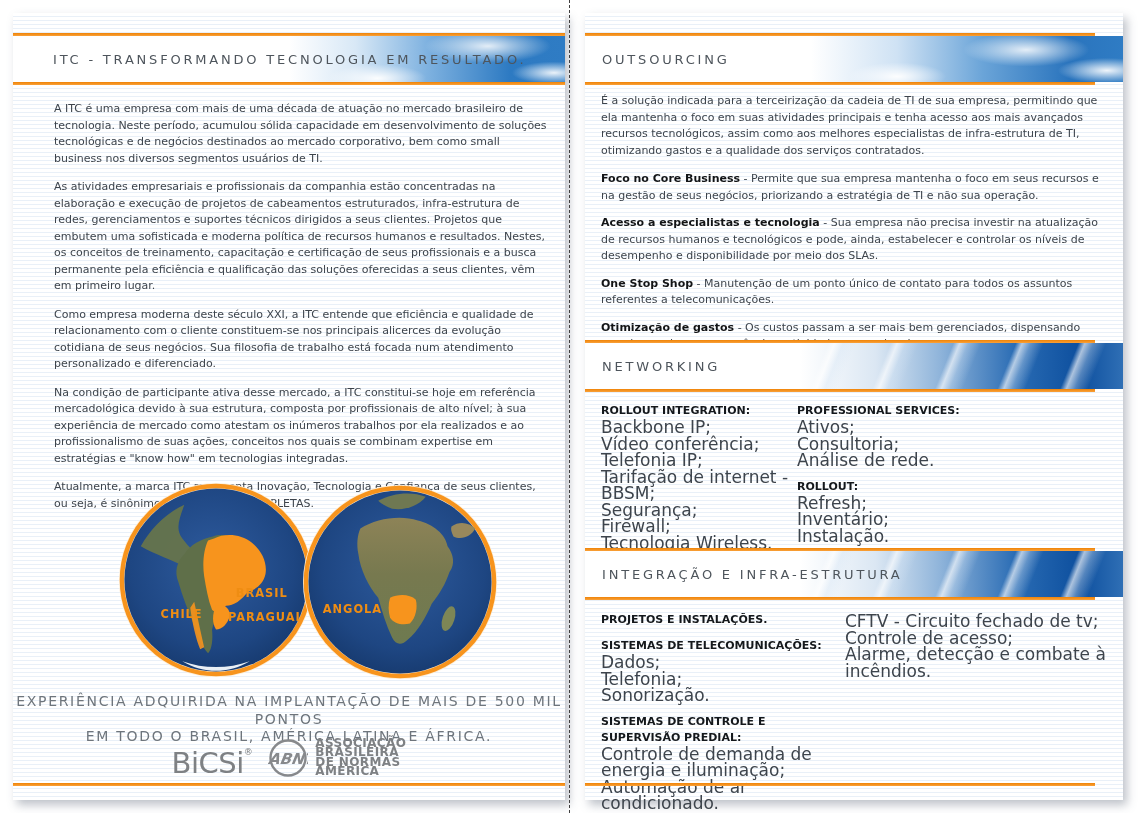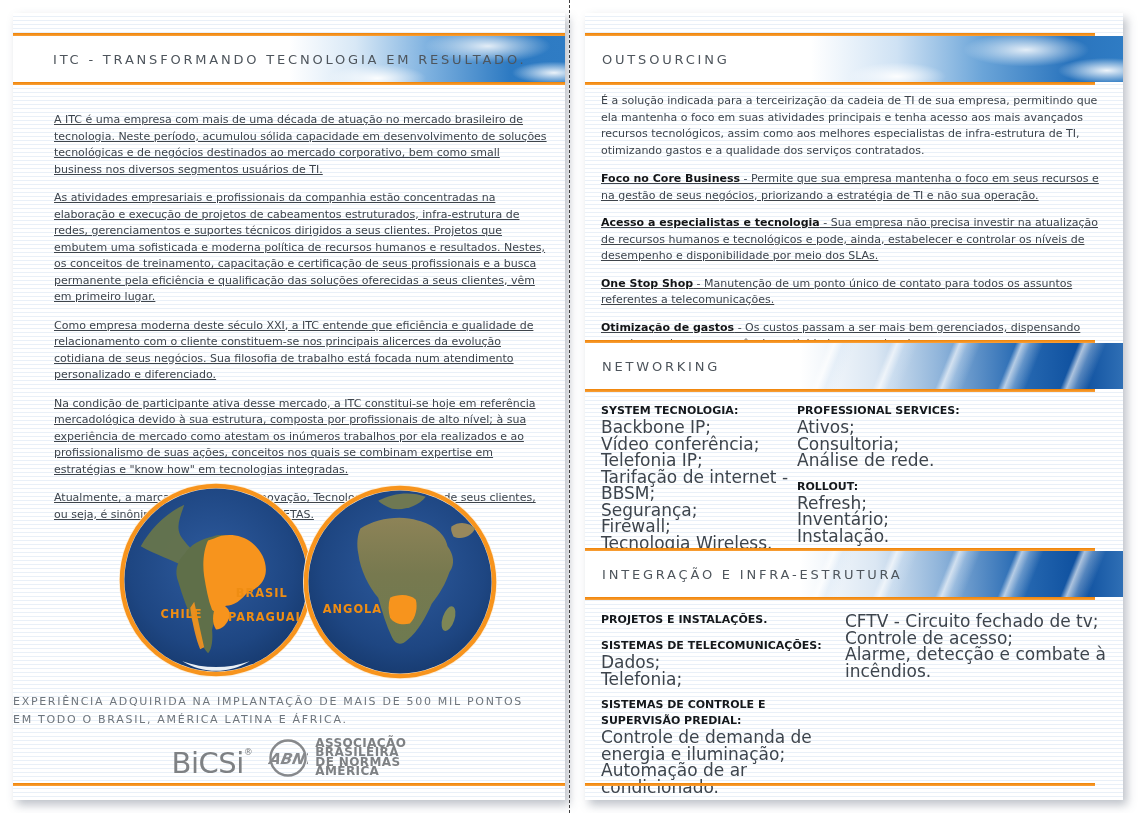--- a/index.html
+++ b/index.html
@@ -49,43 +49,43 @@
       linear-gradient(90deg,#ffffff 0%,#ffffff 40%,#dbe7f3 54%,#8fb4da 66%,#2a6cb4 80%,#0d4f9e 92%,#2f6fb5 100%);
     background-size:58% 100%,100% 100%;
     background-position:right center,0 0;
     background-repeat:no-repeat,no-repeat;
   }
 
   .body-text{font-size:11px;line-height:16.5px;color:#3d444c;}
   .body-text p{margin:0 0 12px 0;}
   .body-text b{color:#121416;}
 
-  #left-body{position:absolute;top:99px;left:41px;width:494px;text-decoration:underline;}
+  #left-body{position:absolute;top:88px;left:41px;width:494px;}
 
   .globes{position:absolute;top:468px;left:0;width:100%;height:206px;}
   .globe{position:absolute;width:198px;height:198px;}
   #globe-americas{left:104px;top:0;}
   #globe-africa{left:288px;top:2px;}
   .map-label{font-size:11.5px;font-weight:bold;fill:#ef8d13;letter-spacing:1px;}
 
   .caption{
-    position:absolute;top:680px;left:0;width:100%;
-    font-size:11px;letter-spacing:1.7px;color:#6e757c;line-height:17.5px;font-weight:500;
+    position:absolute;top:680px;left:0;width:100%;text-align:center;
+    font-size:14px;letter-spacing:1.7px;color:#6e757c;line-height:17.5px;font-weight:500;
   }
   .logos{position:absolute;top:724px;left:0;width:100%;display:flex;justify-content:center;align-items:center;gap:16px;}
   .bicsi{font-size:29px;font-weight:normal;color:#7e8184;letter-spacing:-.5px;line-height:30px;}
   .bicsi sup{font-size:9px;vertical-align:18px;}
   .abnt{display:flex;align-items:center;gap:7px;}
   .abnt-lines{font-size:12px;font-weight:bold;color:#7e8184;line-height:9.5px;letter-spacing:.4px;}
 
   .bottom-rule{position:absolute;top:770px;left:0;width:100%;}
   #right-page .bottom-rule{width:510px;}
 
   #outsourcing-text{position:absolute;top:80px;left:16px;width:500px;}
-  #outsourcing-text .bullet{margin:0 0 11px 0;text-decoration:underline;}
+  #outsourcing-text .bullet{margin:0 0 11px 0;}
 
   .cols{position:absolute;left:16px;width:508px;}
   #networking-cols{top:390px;}
   #integration-cols{top:600px;}
   .col{position:absolute;top:0;}
   #net-col1{left:0;width:195px;}
   #net-col2{left:196px;width:220px;}
   #int-col1{left:0;width:238px;}
   #int-col2{left:244px;width:262px;}
   .list-header{font-weight:bold;color:#14181c;font-size:11px;line-height:16px;margin:0;}
@@ -210,21 +210,21 @@
   <div class="band" style="top:327px">
     <div class="rule"></div>
     <div class="band-body swirl">
       <span class="band-title">NETWORKING</span>
     </div>
     <div class="rule"></div>
   </div>
 
   <div class="cols" id="networking-cols">
     <div class="col" id="net-col1">
-      <p class="list-header">SYSTEM TECNOLOGIA:</p>
+      <p class="list-header">ROLLOUT INTEGRATION:</p>
       <p class="list-item">Backbone IP;</p>
       <p class="list-item">Vídeo conferência;</p>
       <p class="list-item">Telefonia IP;</p>
       <p class="list-item">Tarifação de internet - BBSM;</p>
       <p class="list-item">Segurança;</p>
       <p class="list-item">Firewall;</p>
       <p class="list-item">Tecnologia Wireless.</p>
     </div>
     <div class="col" id="net-col2">
       <div class="list-group">
@@ -250,20 +250,21 @@
     <div class="rule"></div>
   </div>
 
   <div class="cols" id="integration-cols">
     <div class="col" id="int-col1">
       <p class="col-heading">PROJETOS E INSTALAÇÕES.</p>
       <div class="list-group">
         <p class="list-header">SISTEMAS DE TELECOMUNICAÇÕES:</p>
         <p class="list-item">Dados;</p>
         <p class="list-item">Telefonia;</p>
+        <p class="list-item">Sonorização.</p>
       </div>
       <div class="list-group">
         <p class="list-header">SISTEMAS DE CONTROLE E SUPERVISÃO PREDIAL:</p>
         <p class="list-item">Controle de demanda de energia e iluminação;</p>
         <p class="list-item">Automação de ar condicionado.</p>
       </div>
     </div>
     <div class="col" id="int-col2">
       <p class="list-item">CFTV - Circuito fechado de tv;</p>
       <p class="list-item">Controle de acesso;</p>

